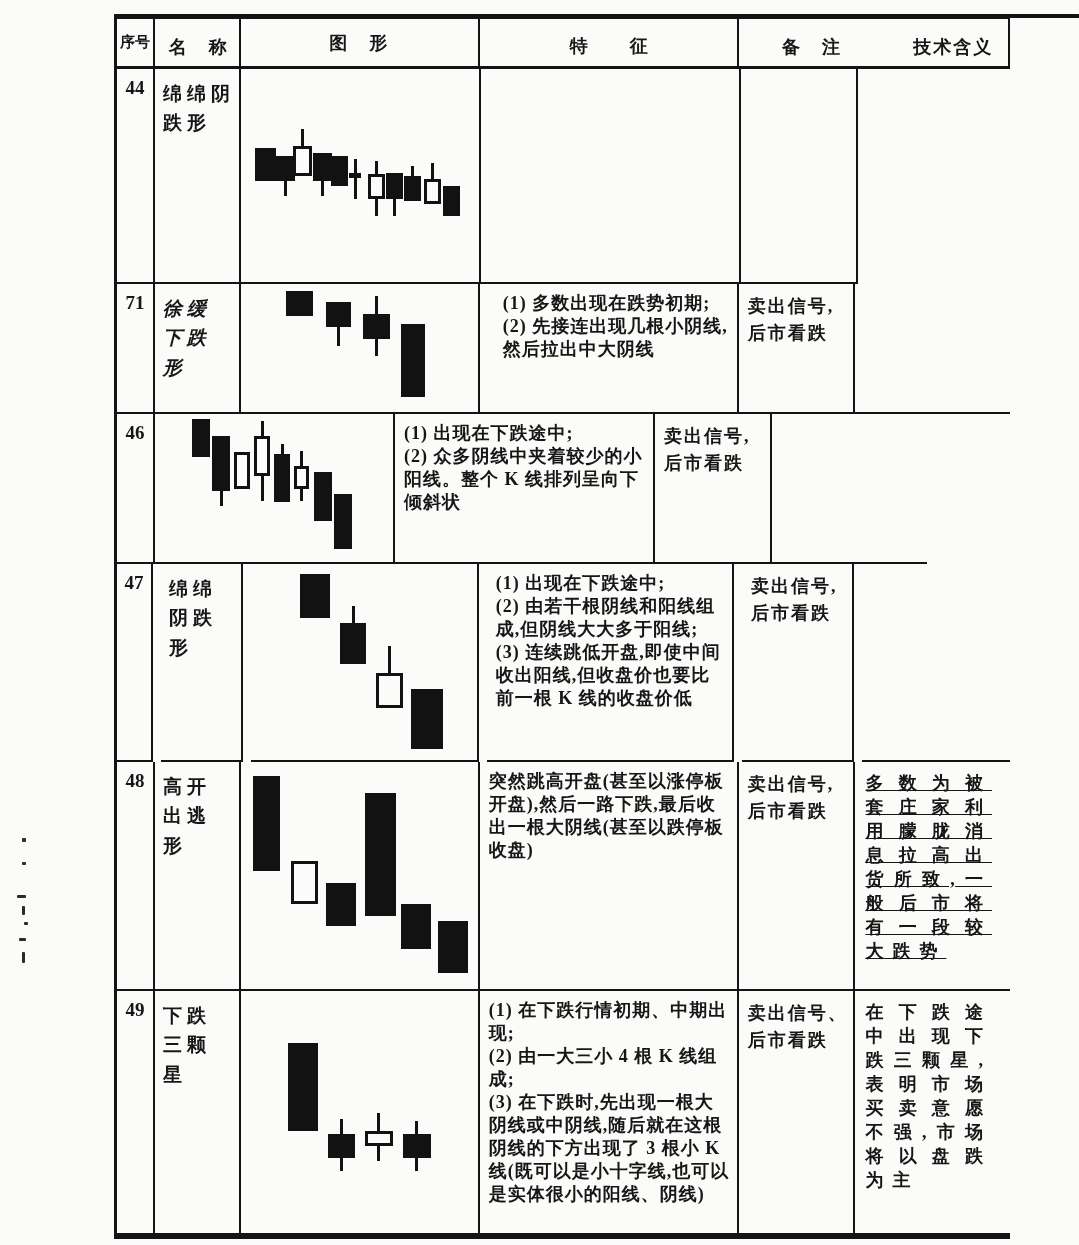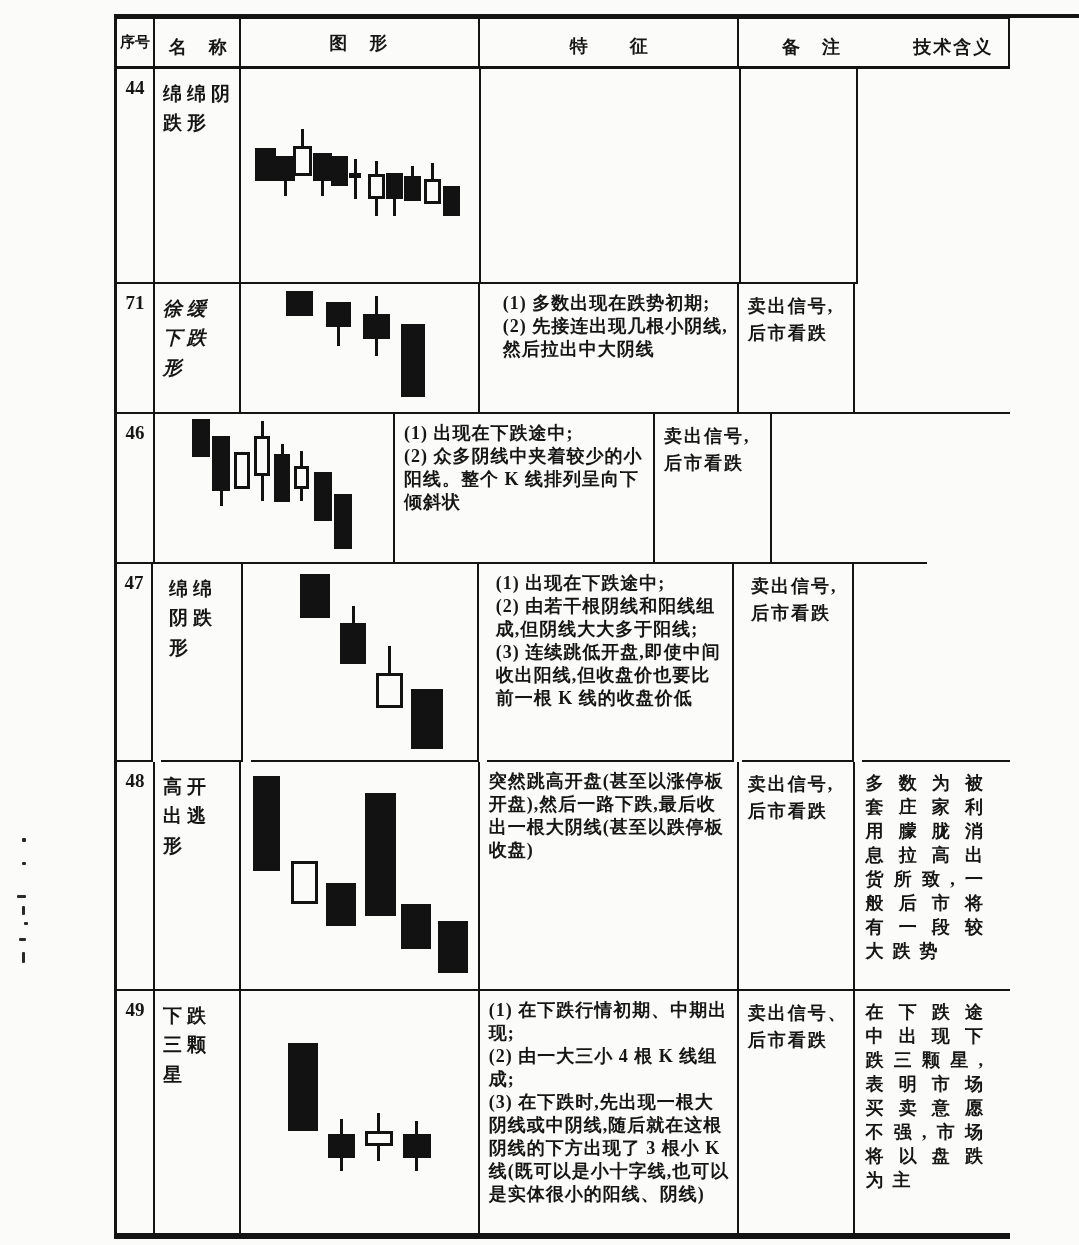--- a/index.html
+++ b/index.html
@@ -109,21 +109,21 @@
 后市看跌</div>
         <div class="td col-remark" style="width: 155px;"></div>
       </div>
       <div class="trow" style="height: 229px;">
         <div class="td col-no" style="width: 38px;">48</div>
         <div class="td col-name" style="width: 86px;">高开出逃形</div>
         <div class="td col-figure" style="width: 240px;"><div class="cbody black" style="left: 12px; top: 14px; width: 27px; height: 95px;"></div><div class="cbody white" style="left: 50px; top: 99px; width: 27px; height: 43px;"></div><div class="cbody black" style="left: 85px; top: 121px; width: 30px; height: 43px;"></div><div class="cbody black" style="left: 124px; top: 31px; width: 31px; height: 123px;"></div><div class="cbody black" style="left: 160px; top: 142px; width: 30px; height: 45px;"></div><div class="cbody black" style="left: 197px; top: 159px; width: 30px; height: 52px;"></div></div>
         <div class="td col-features" style="width: 260px;">突然跳高开盘(甚至以涨停板开盘),然后一路下跌,最后收出一根大阴线(甚至以跌停板收盘)</div>
         <div class="td col-meaning" style="width: 117px;">卖出信号,
 后市看跌</div>
-        <div class="td col-remark" style="width: 155px;">多数为被套庄家利用朦胧消息拉高出货所致,一般后市将有一段较大跌势</div>
+        <div class="td col-remark" style="width: 155px; text-decoration: underline;">多数为被套庄家利用朦胧消息拉高出货所致,一般后市将有一段较大跌势</div>
       </div>
       <div class="trow" style="height: 242px;">
         <div class="td col-no" style="width: 38px;">49</div>
         <div class="td col-name" style="width: 86px;">下跌三颗星</div>
         <div class="td col-figure" style="width: 240px;"><div class="cbody black" style="left: 47px; top: 52px; width: 30px; height: 88px;"></div><div class="wick" style="left: 99px; top: 128px; height: 52px;"></div><div class="cbody black" style="left: 87px; top: 143px; width: 27px; height: 24px;"></div><div class="wick" style="left: 136.5px; top: 122px; height: 48px;"></div><div class="cbody white" style="left: 124px; top: 140px; width: 28px; height: 15px;"></div><div class="wick" style="left: 174.5px; top: 130px; height: 50px;"></div><div class="cbody black" style="left: 162px; top: 143px; width: 28px; height: 24px;"></div></div>
         <div class="td col-features" style="width: 260px;">(1) 在下跌行情初期、中期出现;
 (2) 由一大三小 4 根 K 线组成;
 (3) 在下跌时,先出现一根大阴线或中阴线,随后就在这根阴线的下方出现了 3 根小 K 线(既可以是小十字线,也可以是实体很小的阳线、阴线)</div>
         <div class="td col-meaning" style="width: 117px;">卖出信号、
 后市看跌</div>

